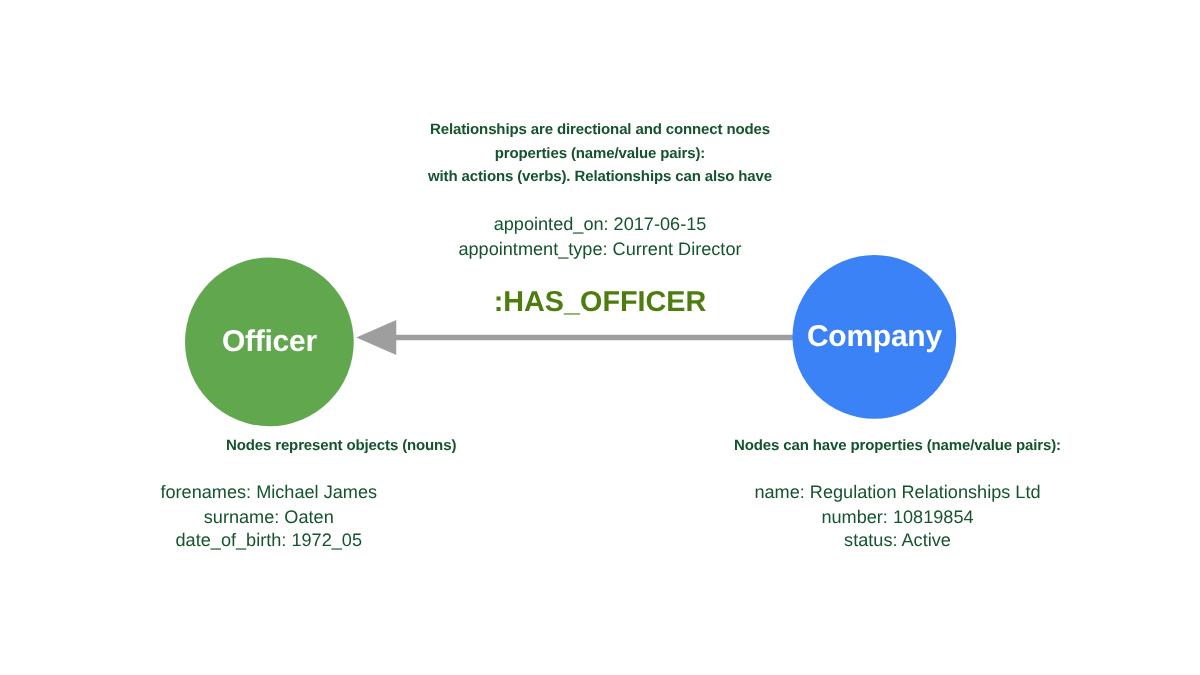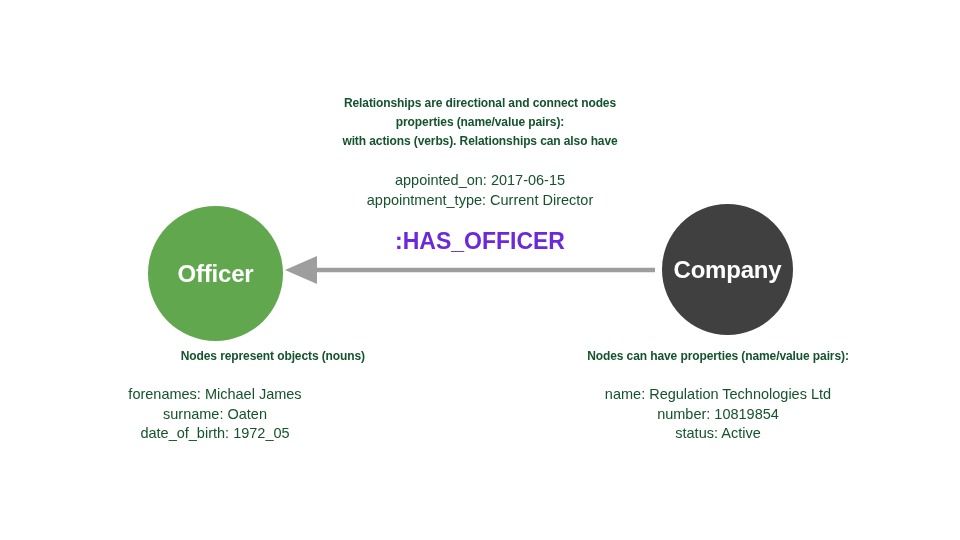--- a/index.html
+++ b/index.html
@@ -52,21 +52,21 @@
 
   
   .rel-label {
     position: absolute;
     left: 330px;
     top: 228px;
     width: 300px;
     text-align: center;
     font-size: 23px;
     font-weight: bold;
-    color: #6d28d9;
+    color: #4d7c0f;
     letter-spacing: 0px;
   }
 
   
   .connector {
     position: absolute;
     left: 0;
     top: 0;
     width: 960px;
     height: 540px;
@@ -86,25 +86,25 @@
     letter-spacing: -0.2px;
   }
   #node-officer {
     left: 148px;
     top: 206px;
     width: 135px;
     height: 135px;
     background: #60a74e;
   }
   #node-company {
-    left: 662px;
+    left: 634px;
     top: 204px;
     width: 131px;
     height: 131px;
-    background: #404040;
+    background: #3b82f6;
     text-align: right;
   }
 
   
   #officer-caption {
     left: 65px;
     top: 347px;
     width: 300px;
     text-align: right;
   }
@@ -157,18 +157,18 @@
 
   <div class="caption" id="officer-caption">Nodes represent objects (nouns)</div>
   <div class="props" id="officer-props">
     <div>forenames: Michael James</div>
     <div>surname: Oaten</div>
     <div>date_of_birth: 1972_05</div>
   </div>
 
   <div class="caption" id="company-caption">Nodes can have properties (name/value pairs):</div>
   <div class="props" id="company-props">
-    <div>name: Regulation Technologies Ltd</div>
+    <div>name: Regulation Relationships Ltd</div>
     <div>number: 10819854</div>
     <div>status: Active</div>
   </div>
 
 </div>
 
 </body></html>

